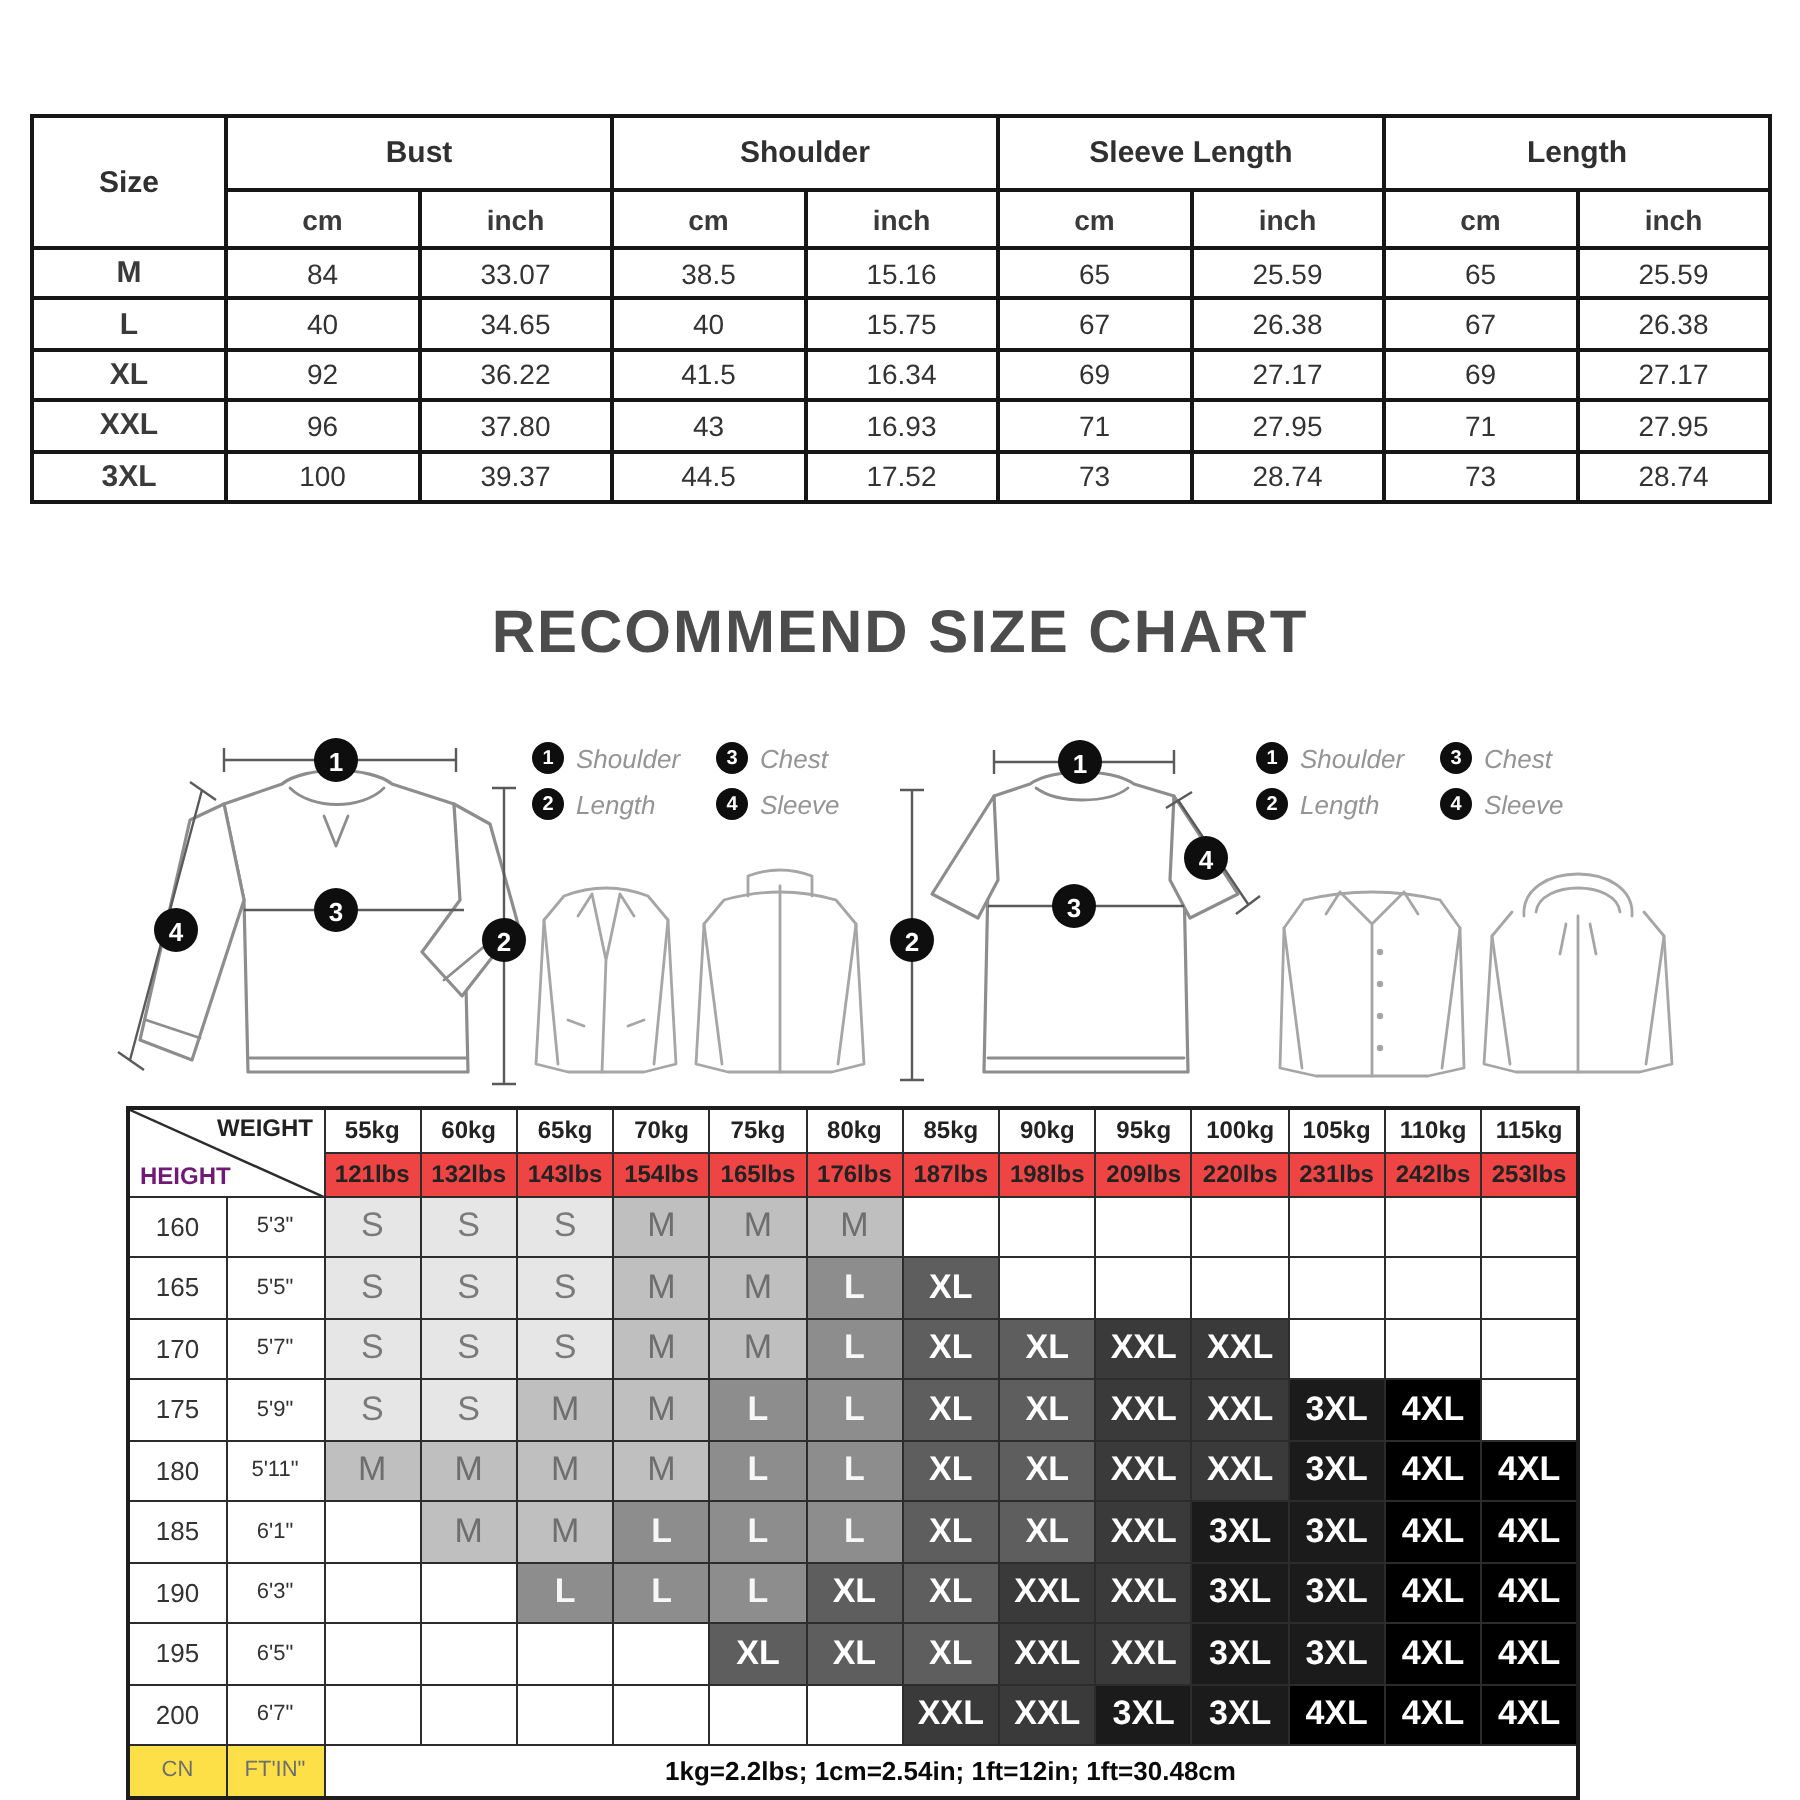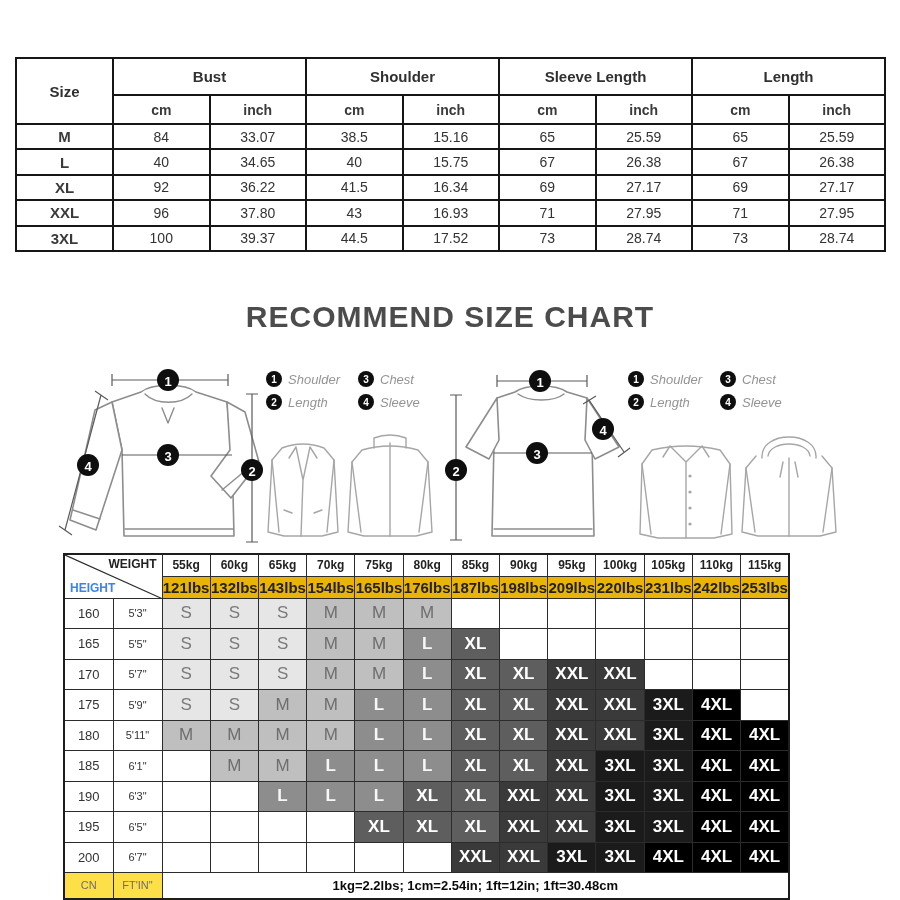--- a/index.html
+++ b/index.html
@@ -42,28 +42,28 @@
 
   
   table.mx{position:absolute;left:63px;top:553px;width:727px;border-collapse:collapse;table-layout:fixed;
            border:2px solid #1d1d1d;}
   table.mx th,table.mx td{border:1px solid #2c2c2c;text-align:center;vertical-align:middle;
                           padding:0;overflow:hidden;}
   table.mx thead tr{height:22px;}
   table.mx tbody tr{height:30.5px;margin-left:23px;}
   table.mx tfoot tr{height:26px;}
   table.mx .kg{font-size:12px;font-weight:bold;color:#222;background:#fff;}
-  table.mx .lbs{font-size:15px;font-weight:bold;color:#222;background:#eab308;}
+  table.mx .lbs{font-size:12px;font-weight:bold;color:#222;background:#ef4444;}
   table.mx .hv{font-size:13px;font-weight:normal;color:#333;background:#fff;}
   table.mx .fv{font-size:11px;font-weight:normal;color:#333;background:#fff;}
   table.mx .cell{font-size:17px;background:#fff;}
   table.mx .corner{position:relative;background:#fff;}
   table.mx .corner svg{position:absolute;left:0;top:0;}
   table.mx .corner .cw{position:absolute;right:5px;top:2px;font-size:12px;font-weight:bold;color:#222;}
-  table.mx .corner .ch{position:absolute;left:5px;bottom:3px;font-size:12px;font-weight:bold;color:#3b82f6;}
+  table.mx .corner .ch{position:absolute;left:5px;bottom:3px;font-size:12px;font-weight:bold;color:#701a75;}
   table.mx .fl{font-size:11px;color:#6e6e6e;background:#fde047;font-weight:normal;}
   table.mx .conv{font-size:13px;font-weight:bold;color:#0a0a0a;background:#fff;border-radius:10px;}
 </style>
 </head>
 <body>
 
 <div class="page">
 
   <table class="st">
       <colgroup>

